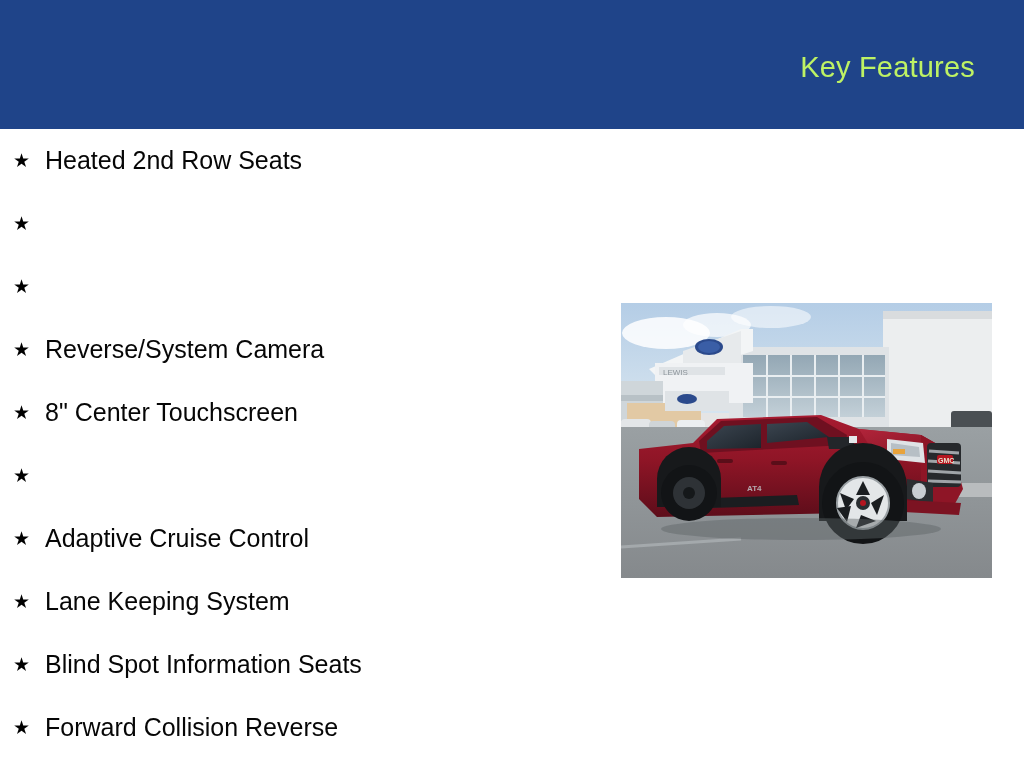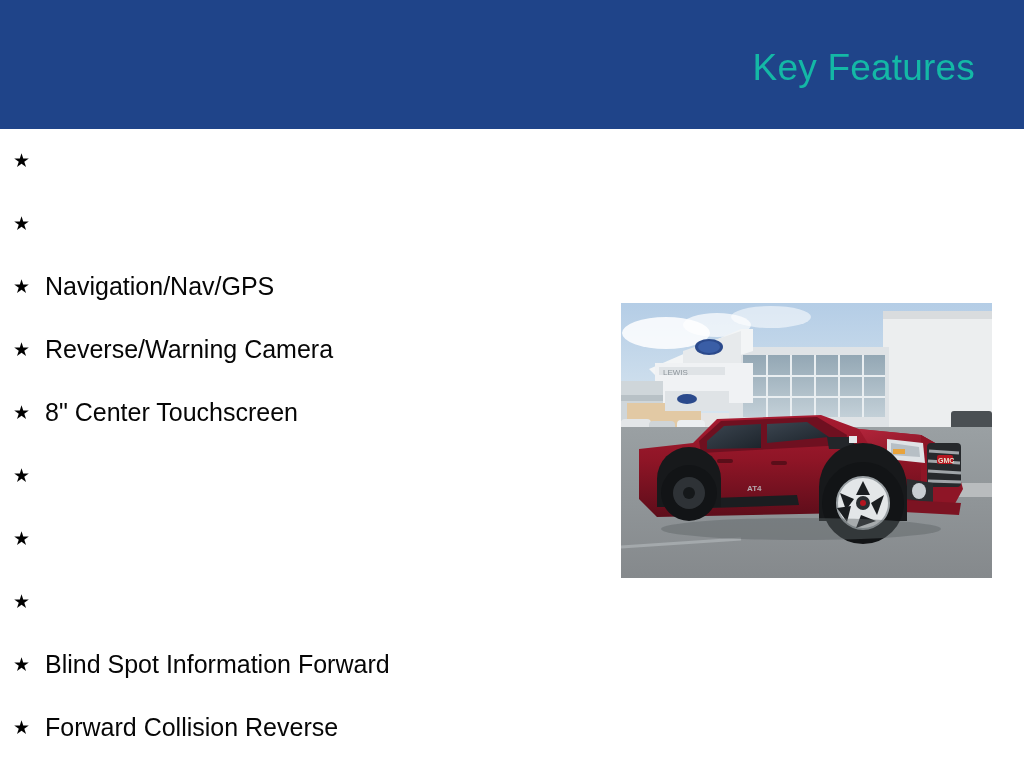--- a/index.html
+++ b/index.html
@@ -24,22 +24,22 @@
     width: 1024px;
     height: 129px;
     background: #1f4489;
     box-sizing: border-box;
     display: flex;
     align-items: center;
     justify-content: flex-end;
     padding-right: 49px;
   }
   #header-title {
-    color: #14b8a6;
-    font-size: 37px;
+    color: #bef264;
+    font-size: 29px;
     font-weight: 400;
     letter-spacing: 0.2px;
     line-height: 1;
     white-space: nowrap;
     margin-top: 6px;
   }
 
   
   #features-list {
     position: absolute;
@@ -93,48 +93,50 @@
 </head>
 <body>
 
 <div id="header-bar">
   <div id="header-title">Key Features</div>
 </div>
 
 <ul id="features-list">
   <li class="feature-item">
     <span class="feature-bullet">★</span>
-  </li>
-  <li class="feature-item">
-    <span class="feature-bullet">★</span>
-  </li>
-  <li class="feature-item">
-    <span class="feature-bullet">★</span>
-    <span class="feature-label">Navigation/Nav/GPS</span>
-  </li>
-  <li class="feature-item">
-    <span class="feature-bullet">★</span>
-    <span class="feature-label">Reverse/Warning Camera</span>
+    <span class="feature-label">Heated 2nd Row Seats</span>
+  </li>
+  <li class="feature-item">
+    <span class="feature-bullet">★</span>
+  </li>
+  <li class="feature-item">
+    <span class="feature-bullet">★</span>
+  </li>
+  <li class="feature-item">
+    <span class="feature-bullet">★</span>
+    <span class="feature-label">Reverse/System Camera</span>
   </li>
   <li class="feature-item">
     <span class="feature-bullet">★</span>
     <span class="feature-label">8" Center Touchscreen</span>
   </li>
   <li class="feature-item">
     <span class="feature-bullet">★</span>
   </li>
   <li class="feature-item">
     <span class="feature-bullet">★</span>
-  </li>
-  <li class="feature-item">
-    <span class="feature-bullet">★</span>
-  </li>
-  <li class="feature-item">
-    <span class="feature-bullet">★</span>
-    <span class="feature-label">Blind Spot Information Forward</span>
+    <span class="feature-label">Adaptive Cruise Control</span>
+  </li>
+  <li class="feature-item">
+    <span class="feature-bullet">★</span>
+    <span class="feature-label">Lane Keeping System</span>
+  </li>
+  <li class="feature-item">
+    <span class="feature-bullet">★</span>
+    <span class="feature-label">Blind Spot Information Seats</span>
   </li>
   <li class="feature-item">
     <span class="feature-bullet">★</span>
     <span class="feature-label">Forward Collision Reverse</span>
   </li>
 </ul>
 
 <div id="vehicle-photo">
   <svg viewBox="0 0 371 275" xmlns="http://www.w3.org/2000/svg">
     <defs>

